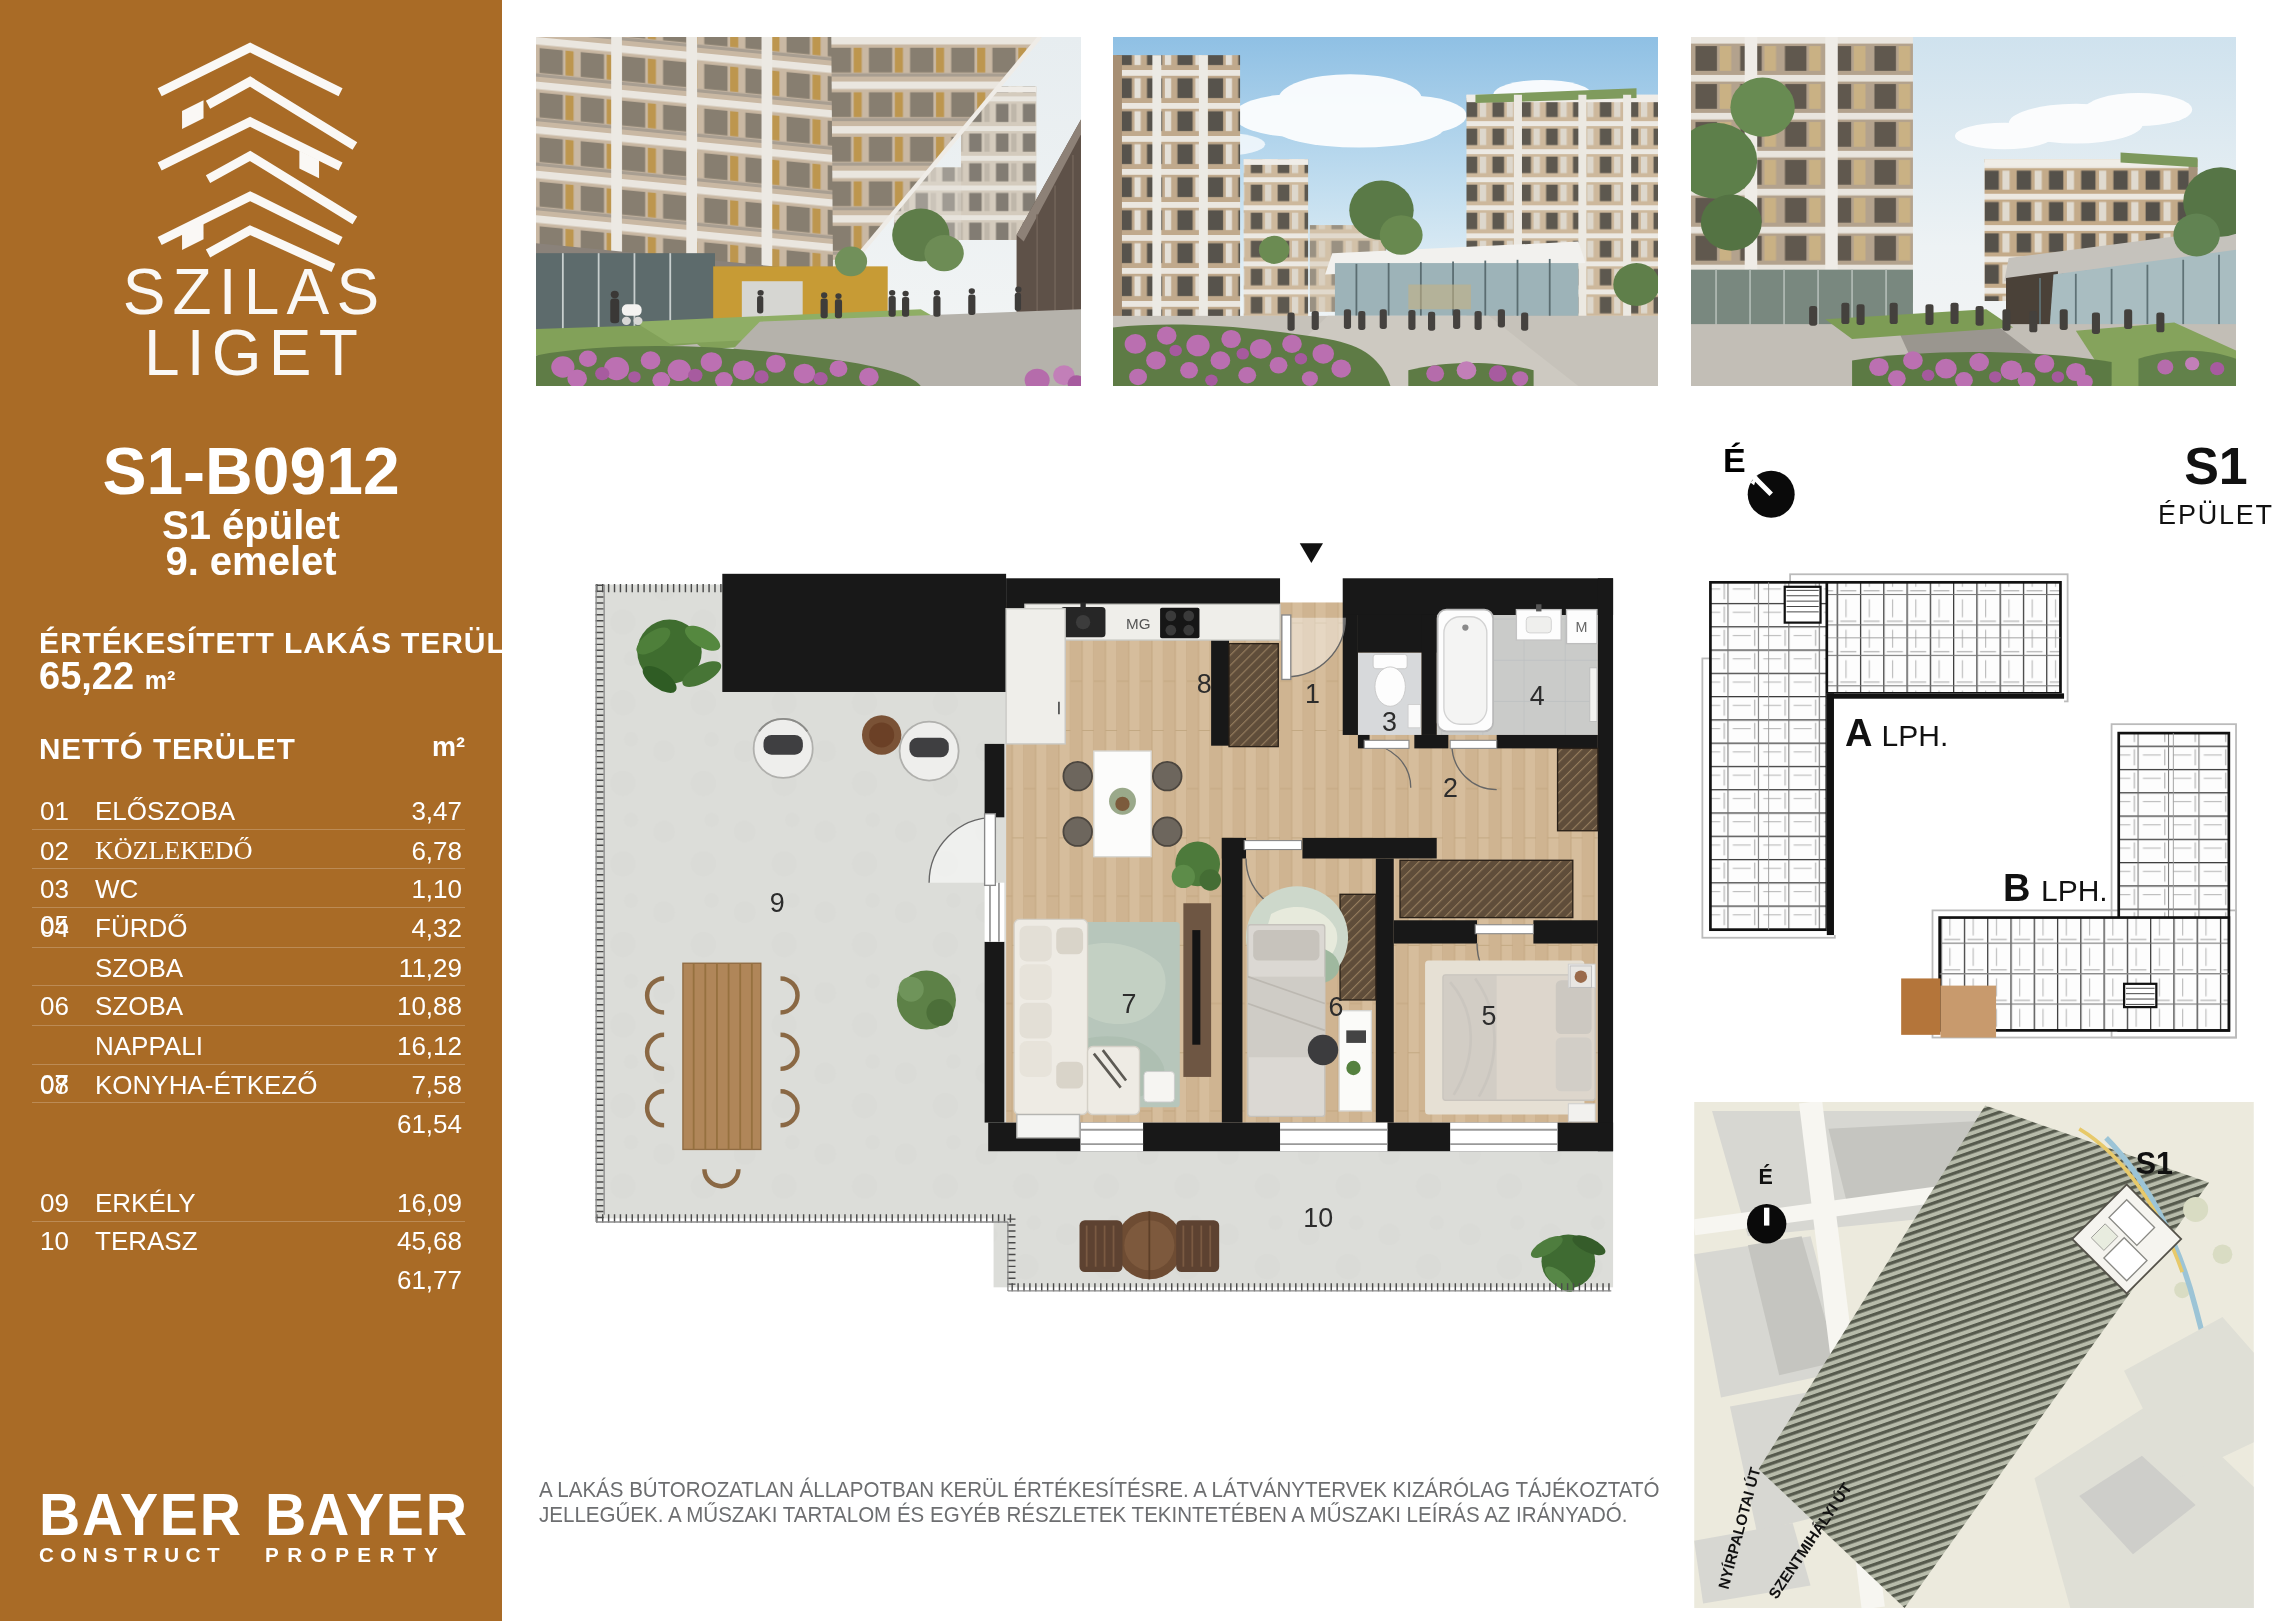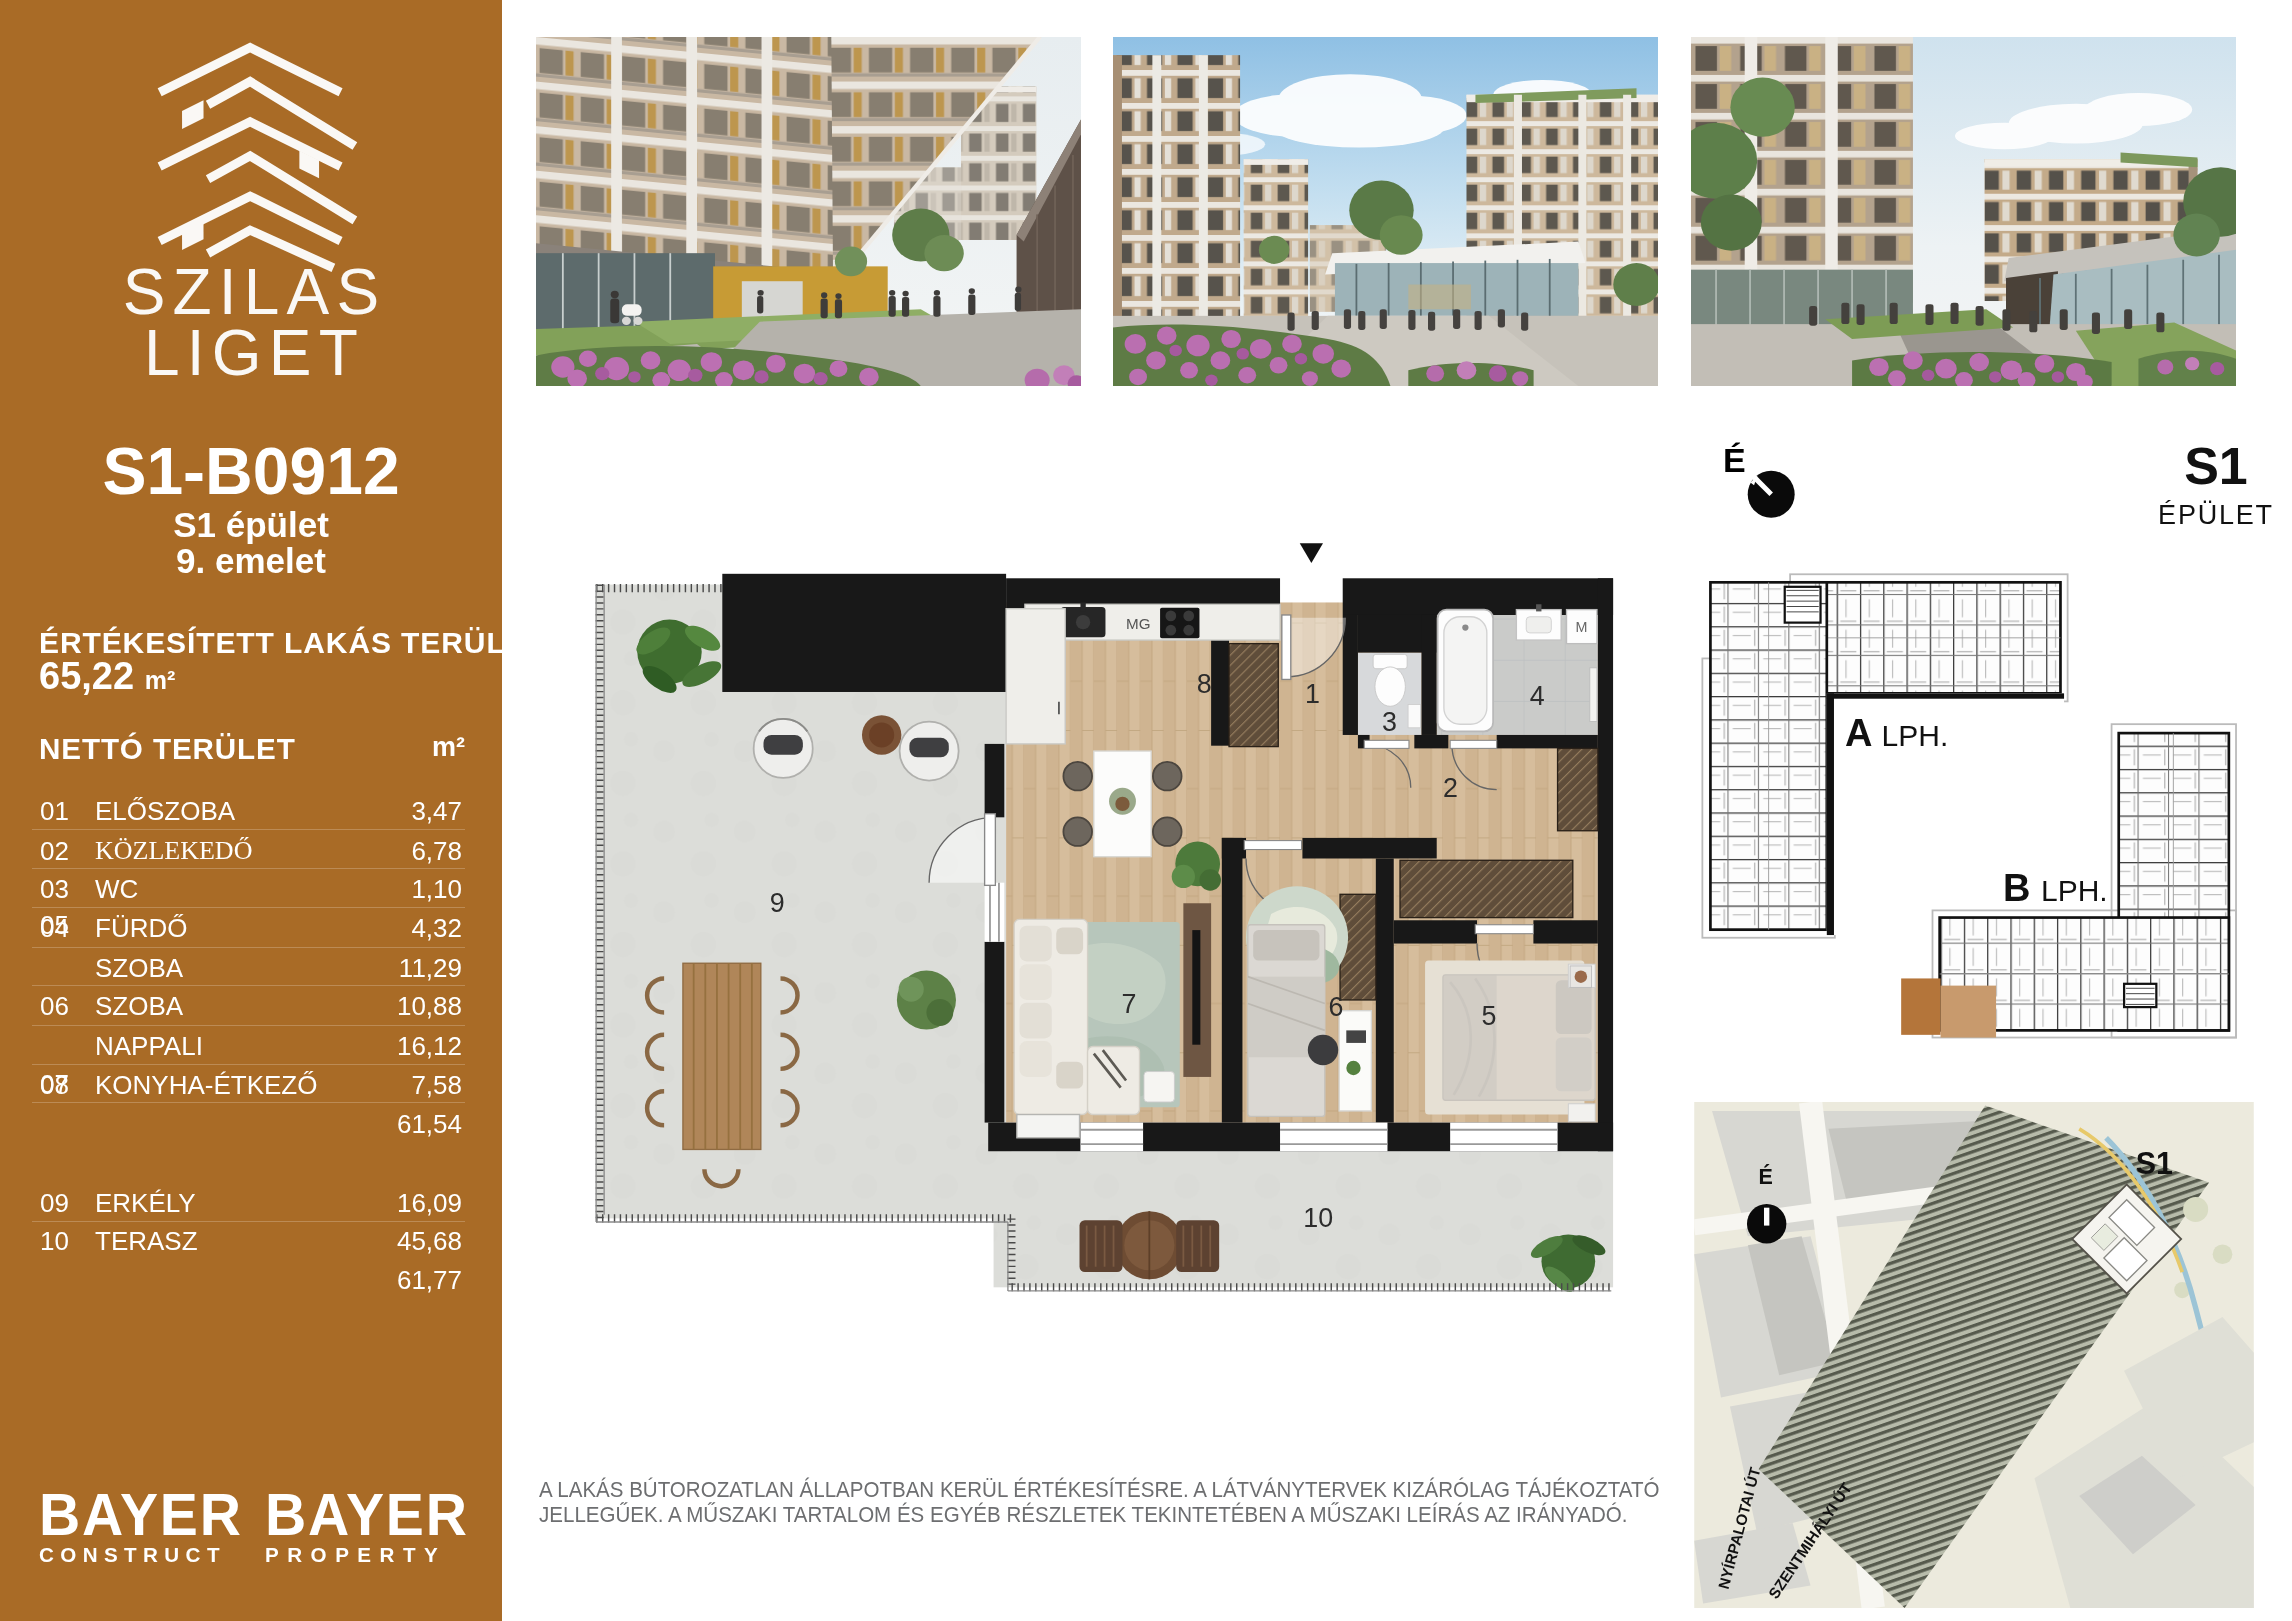--- a/index.html
+++ b/index.html
@@ -28,21 +28,21 @@
     <path d="M334,168 l22,11 l0,20 l-22,-11 z"></path>
     <path d="M203,259 l24,-12 l0,20 l-24,12 z"></path>
   </g>
 </svg>
 
 <div class="abs" style="left:0;top:262px;width:509px;text-align:center;color:#faf8f5;font-size:64px;letter-spacing:7.2px;line-height:61px;">SZILAS</div>
 <div class="abs" style="left:0;top:323px;width:509px;text-align:center;color:#faf8f5;font-size:64px;letter-spacing:7.2px;line-height:61px;">LIGET</div>
 
 <div class="abs" style="left:0;top:433px;width:502px;text-align:center;color:#fff;font-size:66px;font-weight:bold;">S1-B0912</div>
 
-<div class="abs" style="left:0;top:507px;width:502px;text-align:center;color:#fff;font-size:35px;font-weight:bold;line-height:36px;">S1 épület<br>9. emelet</div>
+<div class="abs" style="left:0;top:507px;width:502px;text-align:center;color:#fff;font-size:40px;font-weight:bold;line-height:36px;">S1 épület<br>9. emelet</div>
 
 <div class="abs" style="left:39px;top:626px;color:#fff;font-size:30px;font-weight:bold;letter-spacing:0.9px;">ÉRTÉKESÍTETT LAKÁS TERÜLET</div>
 <div class="abs" style="left:39px;top:655px;color:#fff;font-size:38px;font-weight:bold;">65,22 <span style="font-size:25px;">m²</span></div>
 
 <div class="abs" style="left:39px;top:732px;color:#fff;font-size:29.6px;font-weight:bold;letter-spacing:0.9px;">NETTÓ TERÜLET</div>
 <div class="abs" style="left:358px;top:732px;width:107px;text-align:right;color:#fff;font-size:27px;font-weight:bold;">m²</div>
 
 <div class="abs" id="table" style="left:0;top:0;width:502px;color:#fff;font-size:26px;">
 
   <div class="abs" style="left:40px;top:796px;">01</div>

